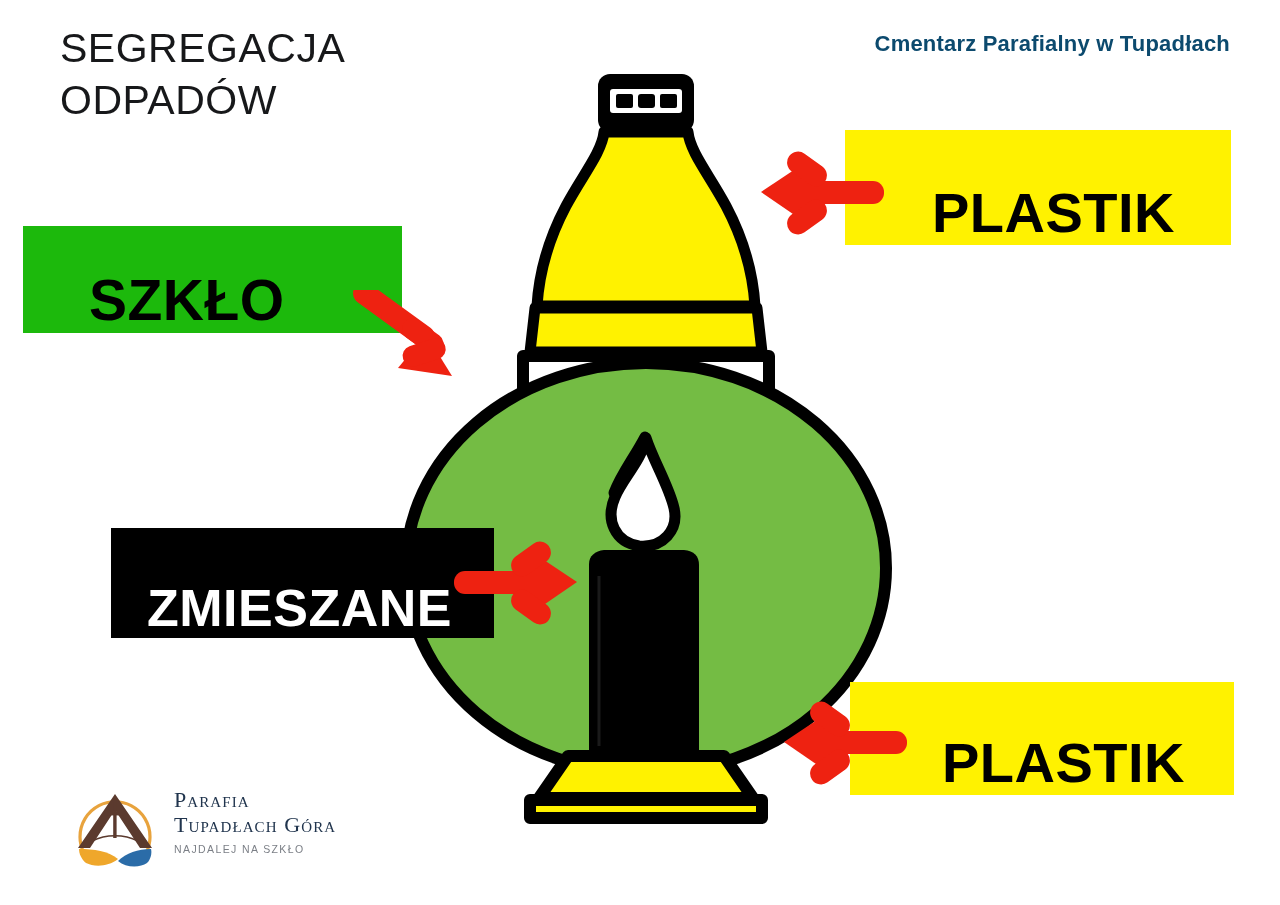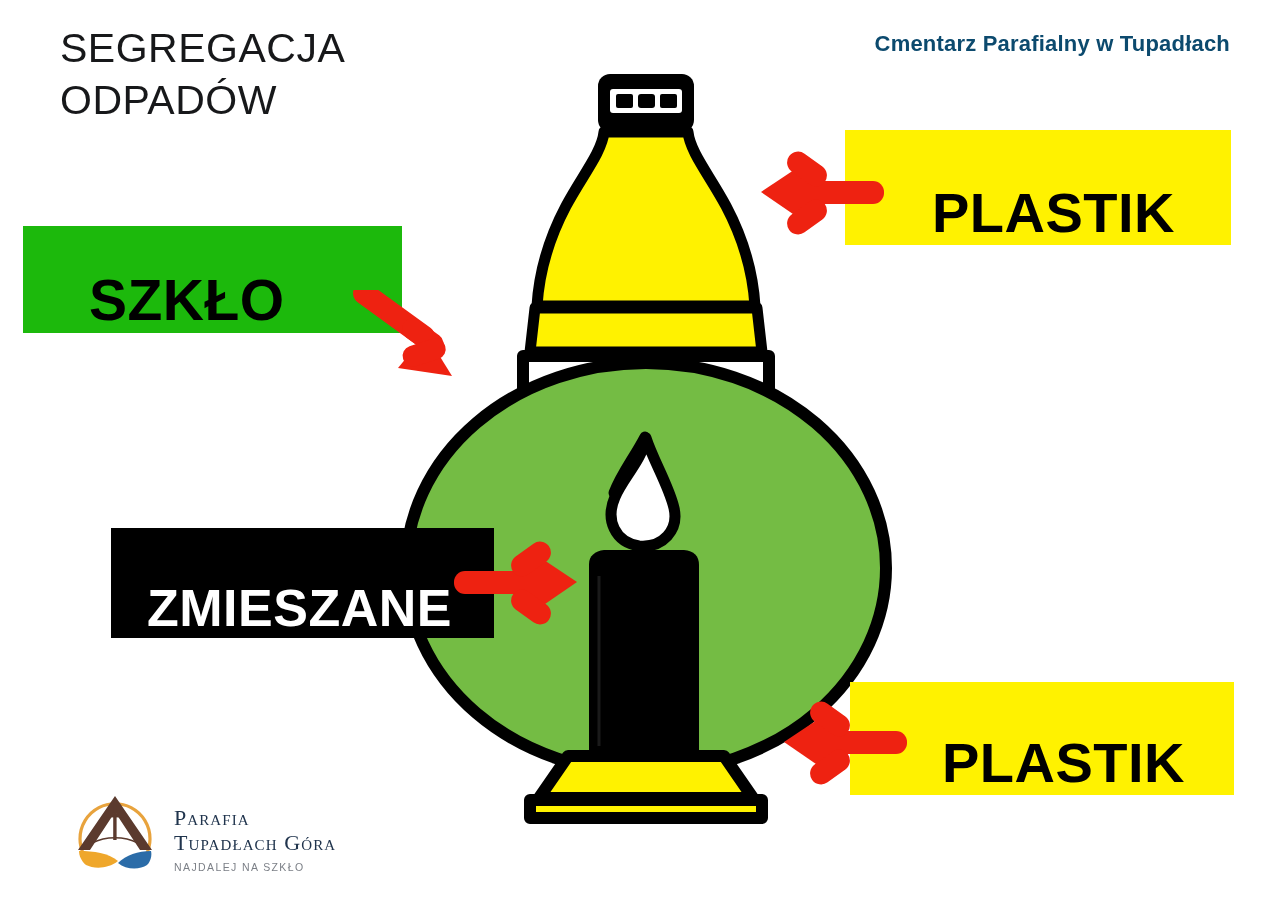--- a/index.html
+++ b/index.html
@@ -75,21 +75,21 @@
 
   
   #lantern-graphic{
     position:absolute;left:392px;top:56px;width:500px;height:768px;
   }
 
   
   #parish-logo{
     position:absolute;left:64px;top:768px;
     width:300px;height:105px;
-    display:flex;align-items:flex-end;
+    display:flex;align-items:center;
   }
   #parish-emblem{width:94px;height:100px;flex:0 0 auto;}
   #parish-wordmark{margin-left:12px;display:flex;flex-direction:column;justify-content:center;}
   .logo-line{
     color:#20344d;
     font-family:"Liberation Serif", serif;
     font-size:22px;
     line-height:25px;
     letter-spacing:1.1px;
     font-variant:small-caps;

